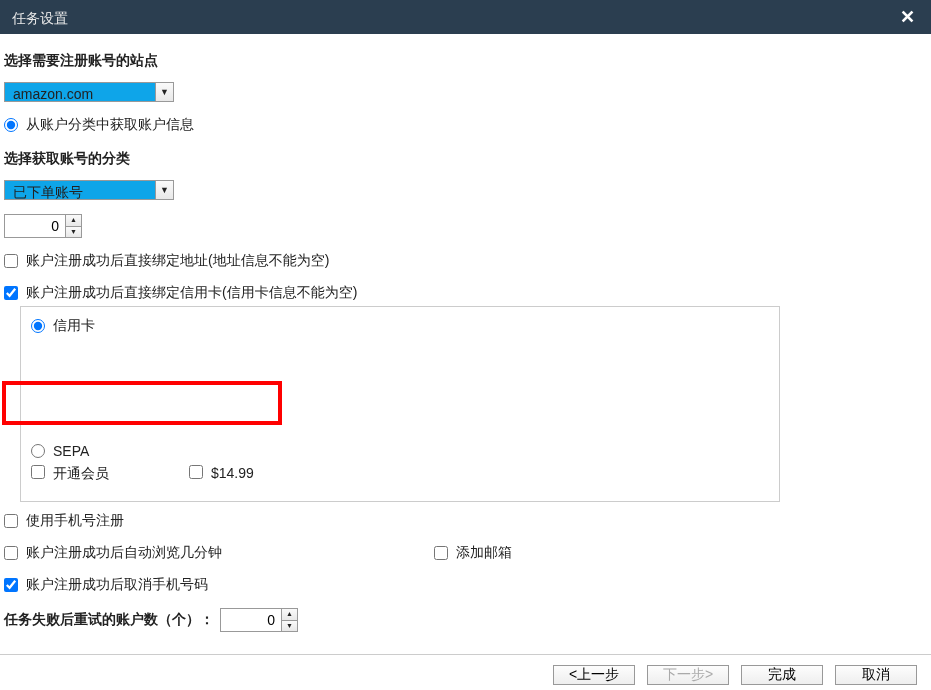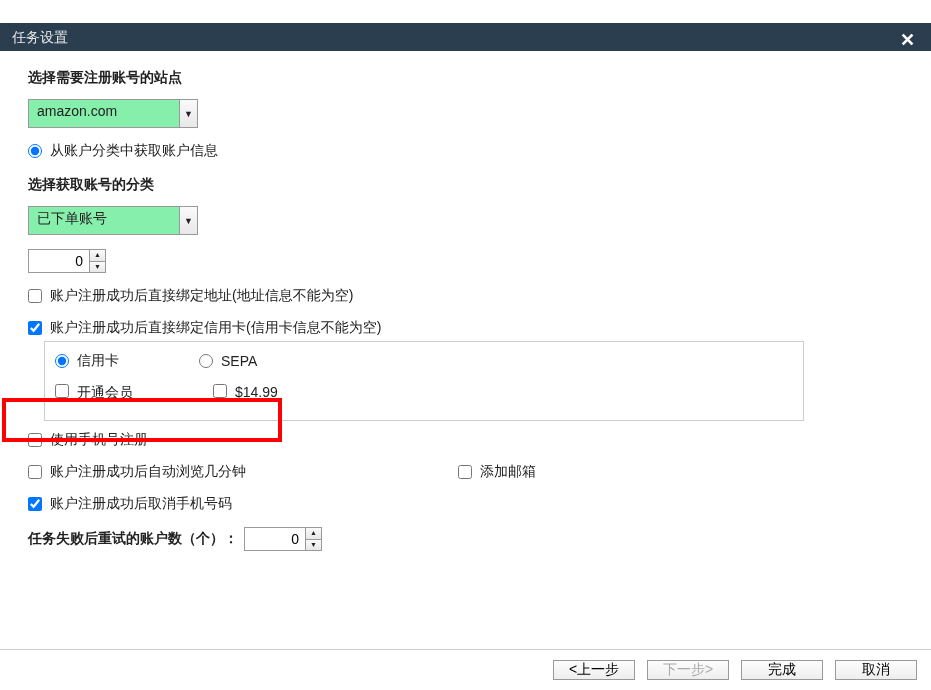--- a/index.html
+++ b/index.html
@@ -16,48 +16,47 @@
       height: 690px;
       display: flex;
       flex-direction: column;
     }
     .titlebar {
       background: #2b3e50;
       color: #e8e8e8;
       padding: 6px 12px;
       display: flex;
       justify-content: space-between;
-      align-items: flex-start;
-      height: 28px;
-      margin-top: 23px;
+      align-items: flex-end;
+      height: 39px;
     }
     .titlebar-title { font-size: 14px; }
     .close-btn {
       color: #fff;
       font-size: 18px;
       cursor: pointer;
       padding: 0 4px;
       font-weight: bold;
     }
     .content {
       flex: 1;
-      padding: 18px 20px 8px 28px;
+      padding: 18px 20px 8px 4px;
       color: #222;
       position: relative;
     }
     .label-row {
       margin-bottom: 12px;
       font-weight: bold;
     }
     .dropdown {
       display: inline-flex;
       border: 1px solid #999;
-      height: 29px;
+      height: 20px;
       margin-bottom: 14px;
-      background: #86efac;
+      background: #0ea5e9;
     }
     .dropdown-text {
       padding: 3px 8px;
       min-width: 150px;
       font-size: 14px;
     }
     .dropdown-btn {
       border-left: 1px solid #999;
       width: 18px;
       display: flex;
@@ -122,22 +121,22 @@
       gap: 6px;
     }
     .indented-box {
       border: 1px solid #ccc;
       padding: 10px 10px 18px 10px;
       margin: 2px 0 10px 16px;
       width: 760px;
     }
     .radio-inline {
       display: flex;
-      gap: 80px;
-      margin-bottom: 8px;
+      gap: 108px;
+      flex-direction: column;
     }
     .radio-inline label, .checkbox-row label, .radio-row label {
       display: flex;
       align-items: center;
       gap: 4px;
       cursor: pointer;
     }
     .highlight-box {
       position: absolute;
       border: 4px solid #ff0000;

